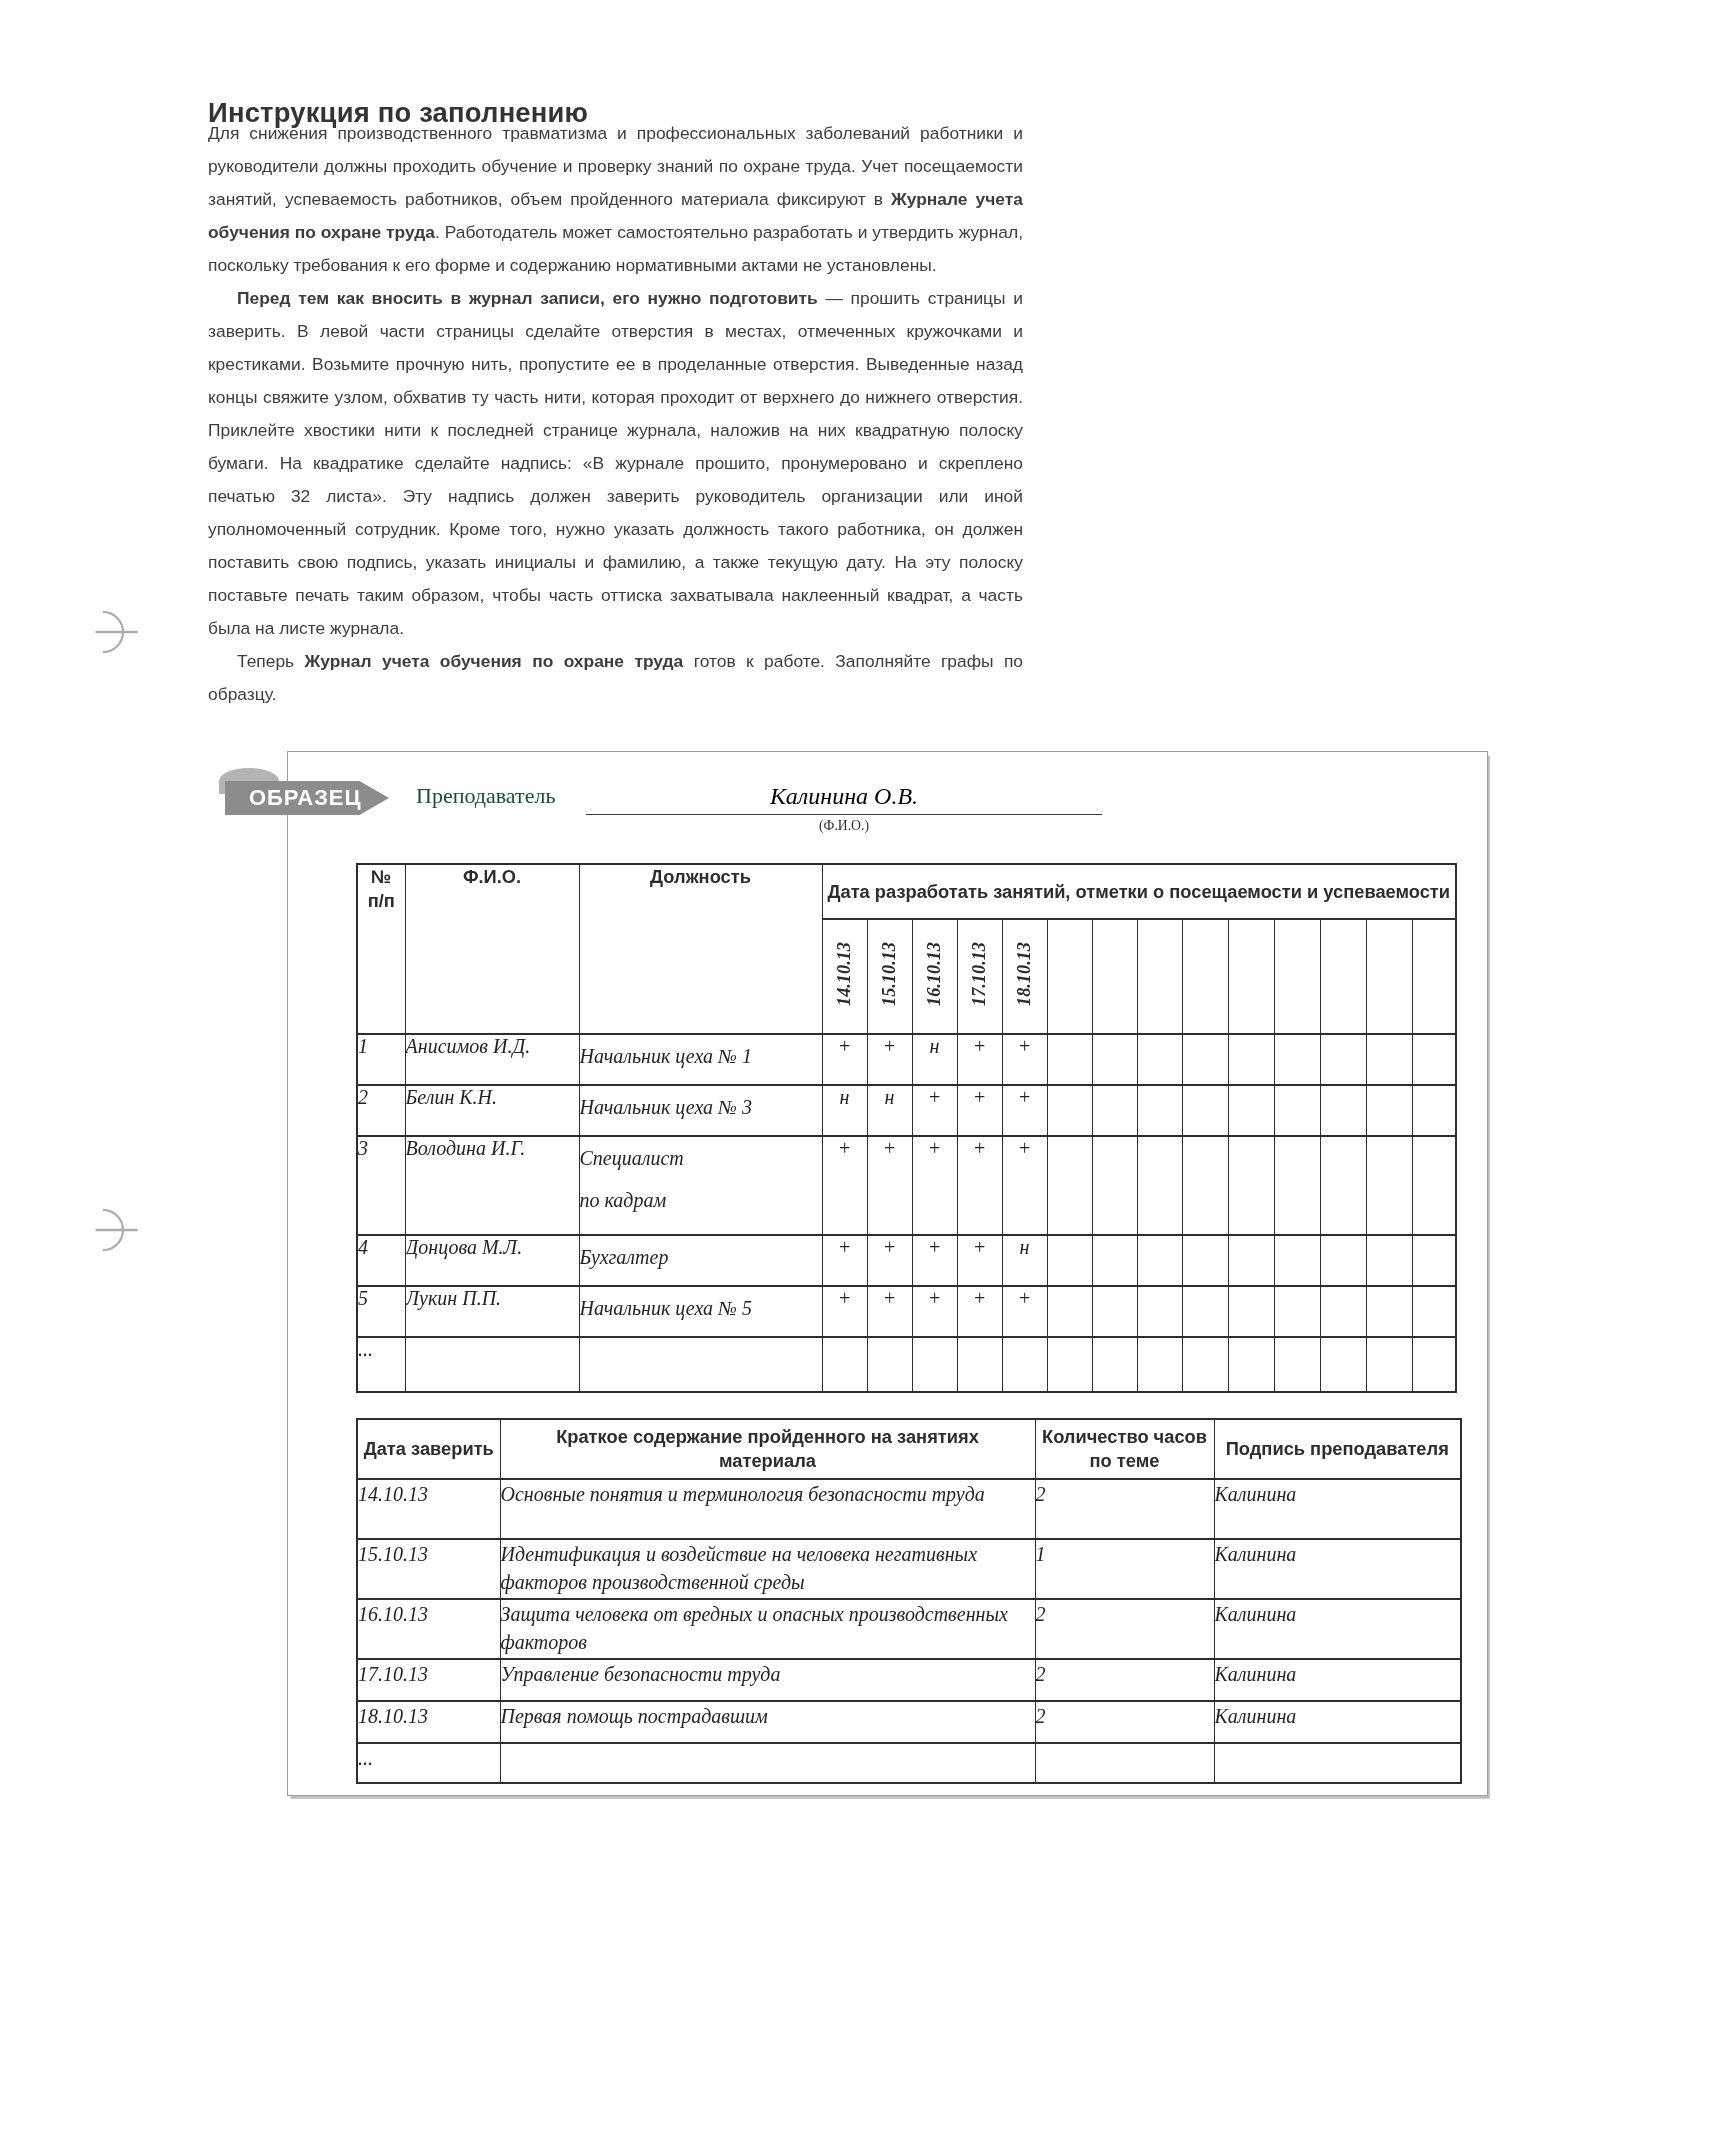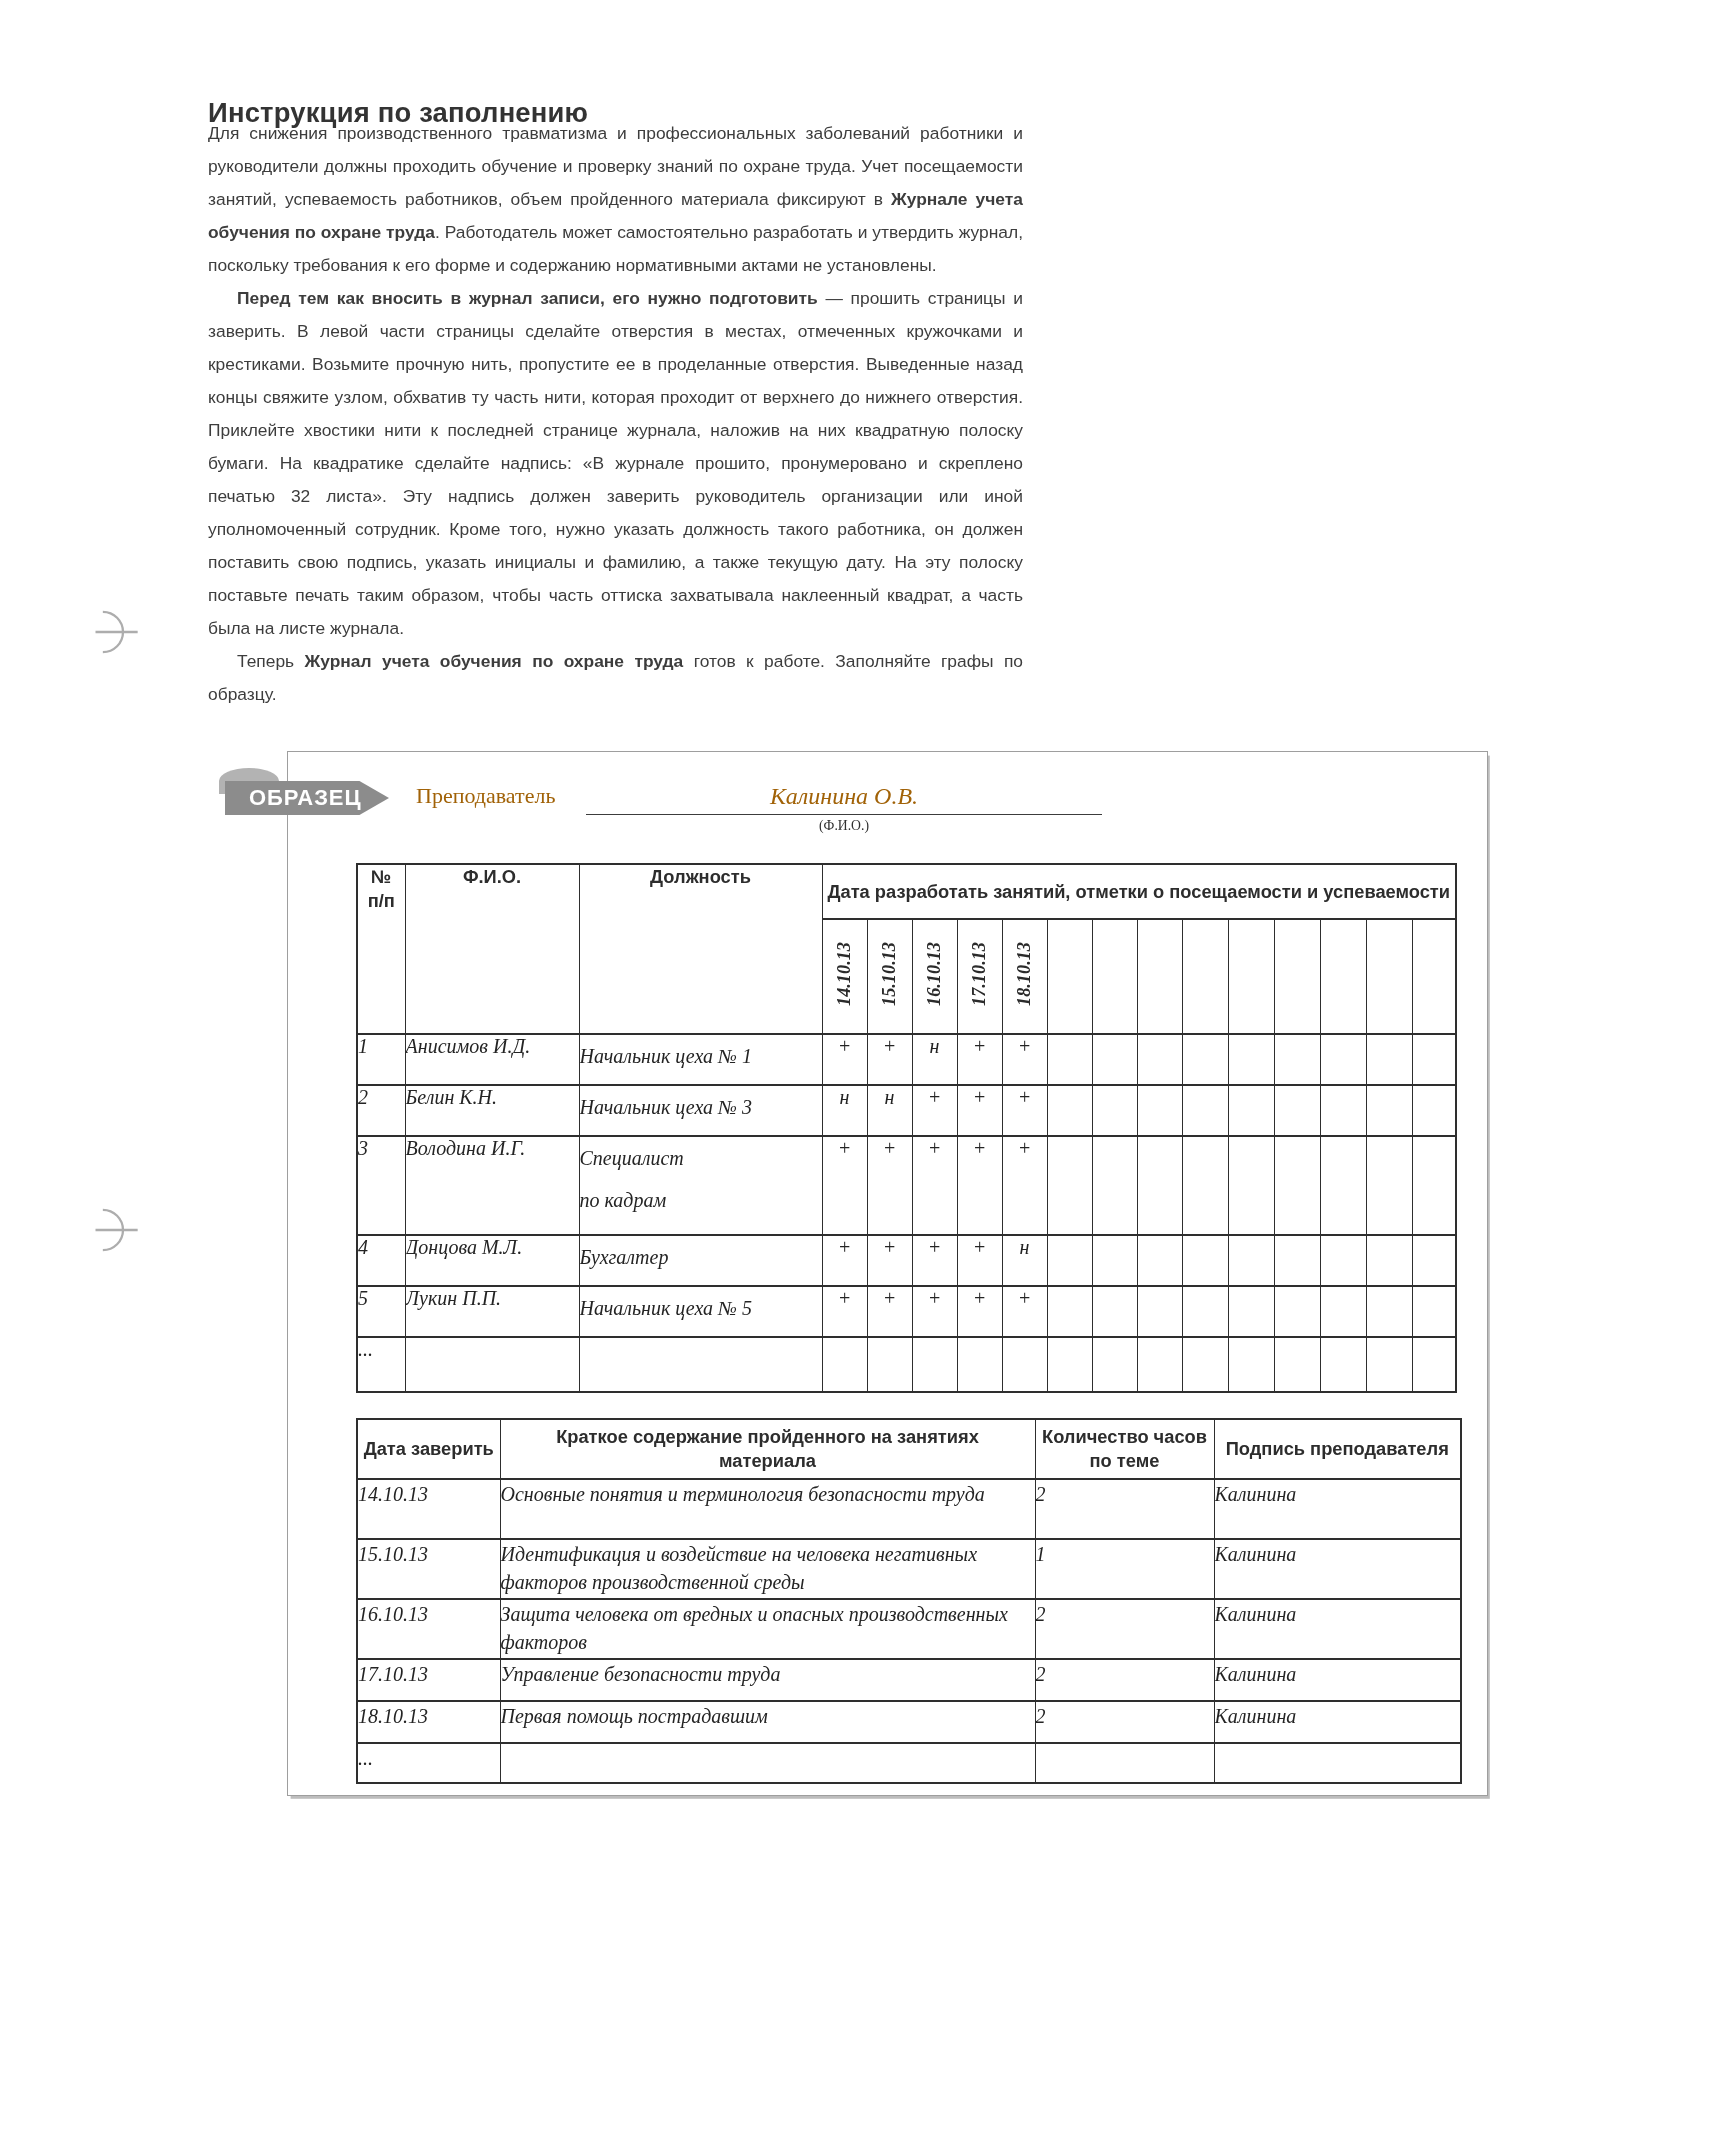--- a/index.html
+++ b/index.html
@@ -25,25 +25,25 @@
   
   .badge-curl{position:absolute;left:219px;top:768px;width:60px;height:25.6px;background:#b3b3b3;
               border-radius:100% 100% 0 0 / 100% 100% 0 0;}
   .badge{position:absolute;left:225px;top:781px;width:164px;height:34px;background:#8c8c8c;
          clip-path:polygon(0 0,82% 0,100% 50%,82% 100%,0 100%);
          display:flex;align-items:center;padding-left:24px;box-sizing:border-box;
          color:#ffffff;font-size:22px;font-weight:700;letter-spacing:0.9px;}
 
   
   .teacher-label{position:absolute;left:128px;top:31px;font-family:"Liberation Serif",serif;
-                 font-size:22px;color:#a16207;}
+                 font-size:22px;color:#14532d;}
   .sig-line{position:absolute;left:298px;top:22px;width:516px;height:40px;
             border-bottom:1.8px solid #3c3c3c;text-align:center;
             font-family:"Liberation Serif",serif;font-style:italic;font-size:24px;
-            color:#a16207;line-height:44px;}
+            color:#000000;line-height:44px;}
   .sig-hint{position:absolute;left:298px;top:66px;width:516px;text-align:center;
             font-family:"Liberation Serif",serif;font-size:13.7px;color:#2f2f2f;}
 
   
   table{border-collapse:collapse;table-layout:fixed;background:#ffffff;}
   .t1,.t2{position:absolute;border:2.7px solid #2e2e2e;}
   .t1 th,.t1 td,.t2 th,.t2 td{border:1.8px solid #2e2e2e;padding:0;overflow:hidden;}
   .t1 tr,.t2 tr{border-top:2.7px solid #2e2e2e;border-bottom:2.7px solid #2e2e2e;}
   th{font-size:18.3px;font-weight:700;color:#2d2d2d;line-height:1.3;}
 

